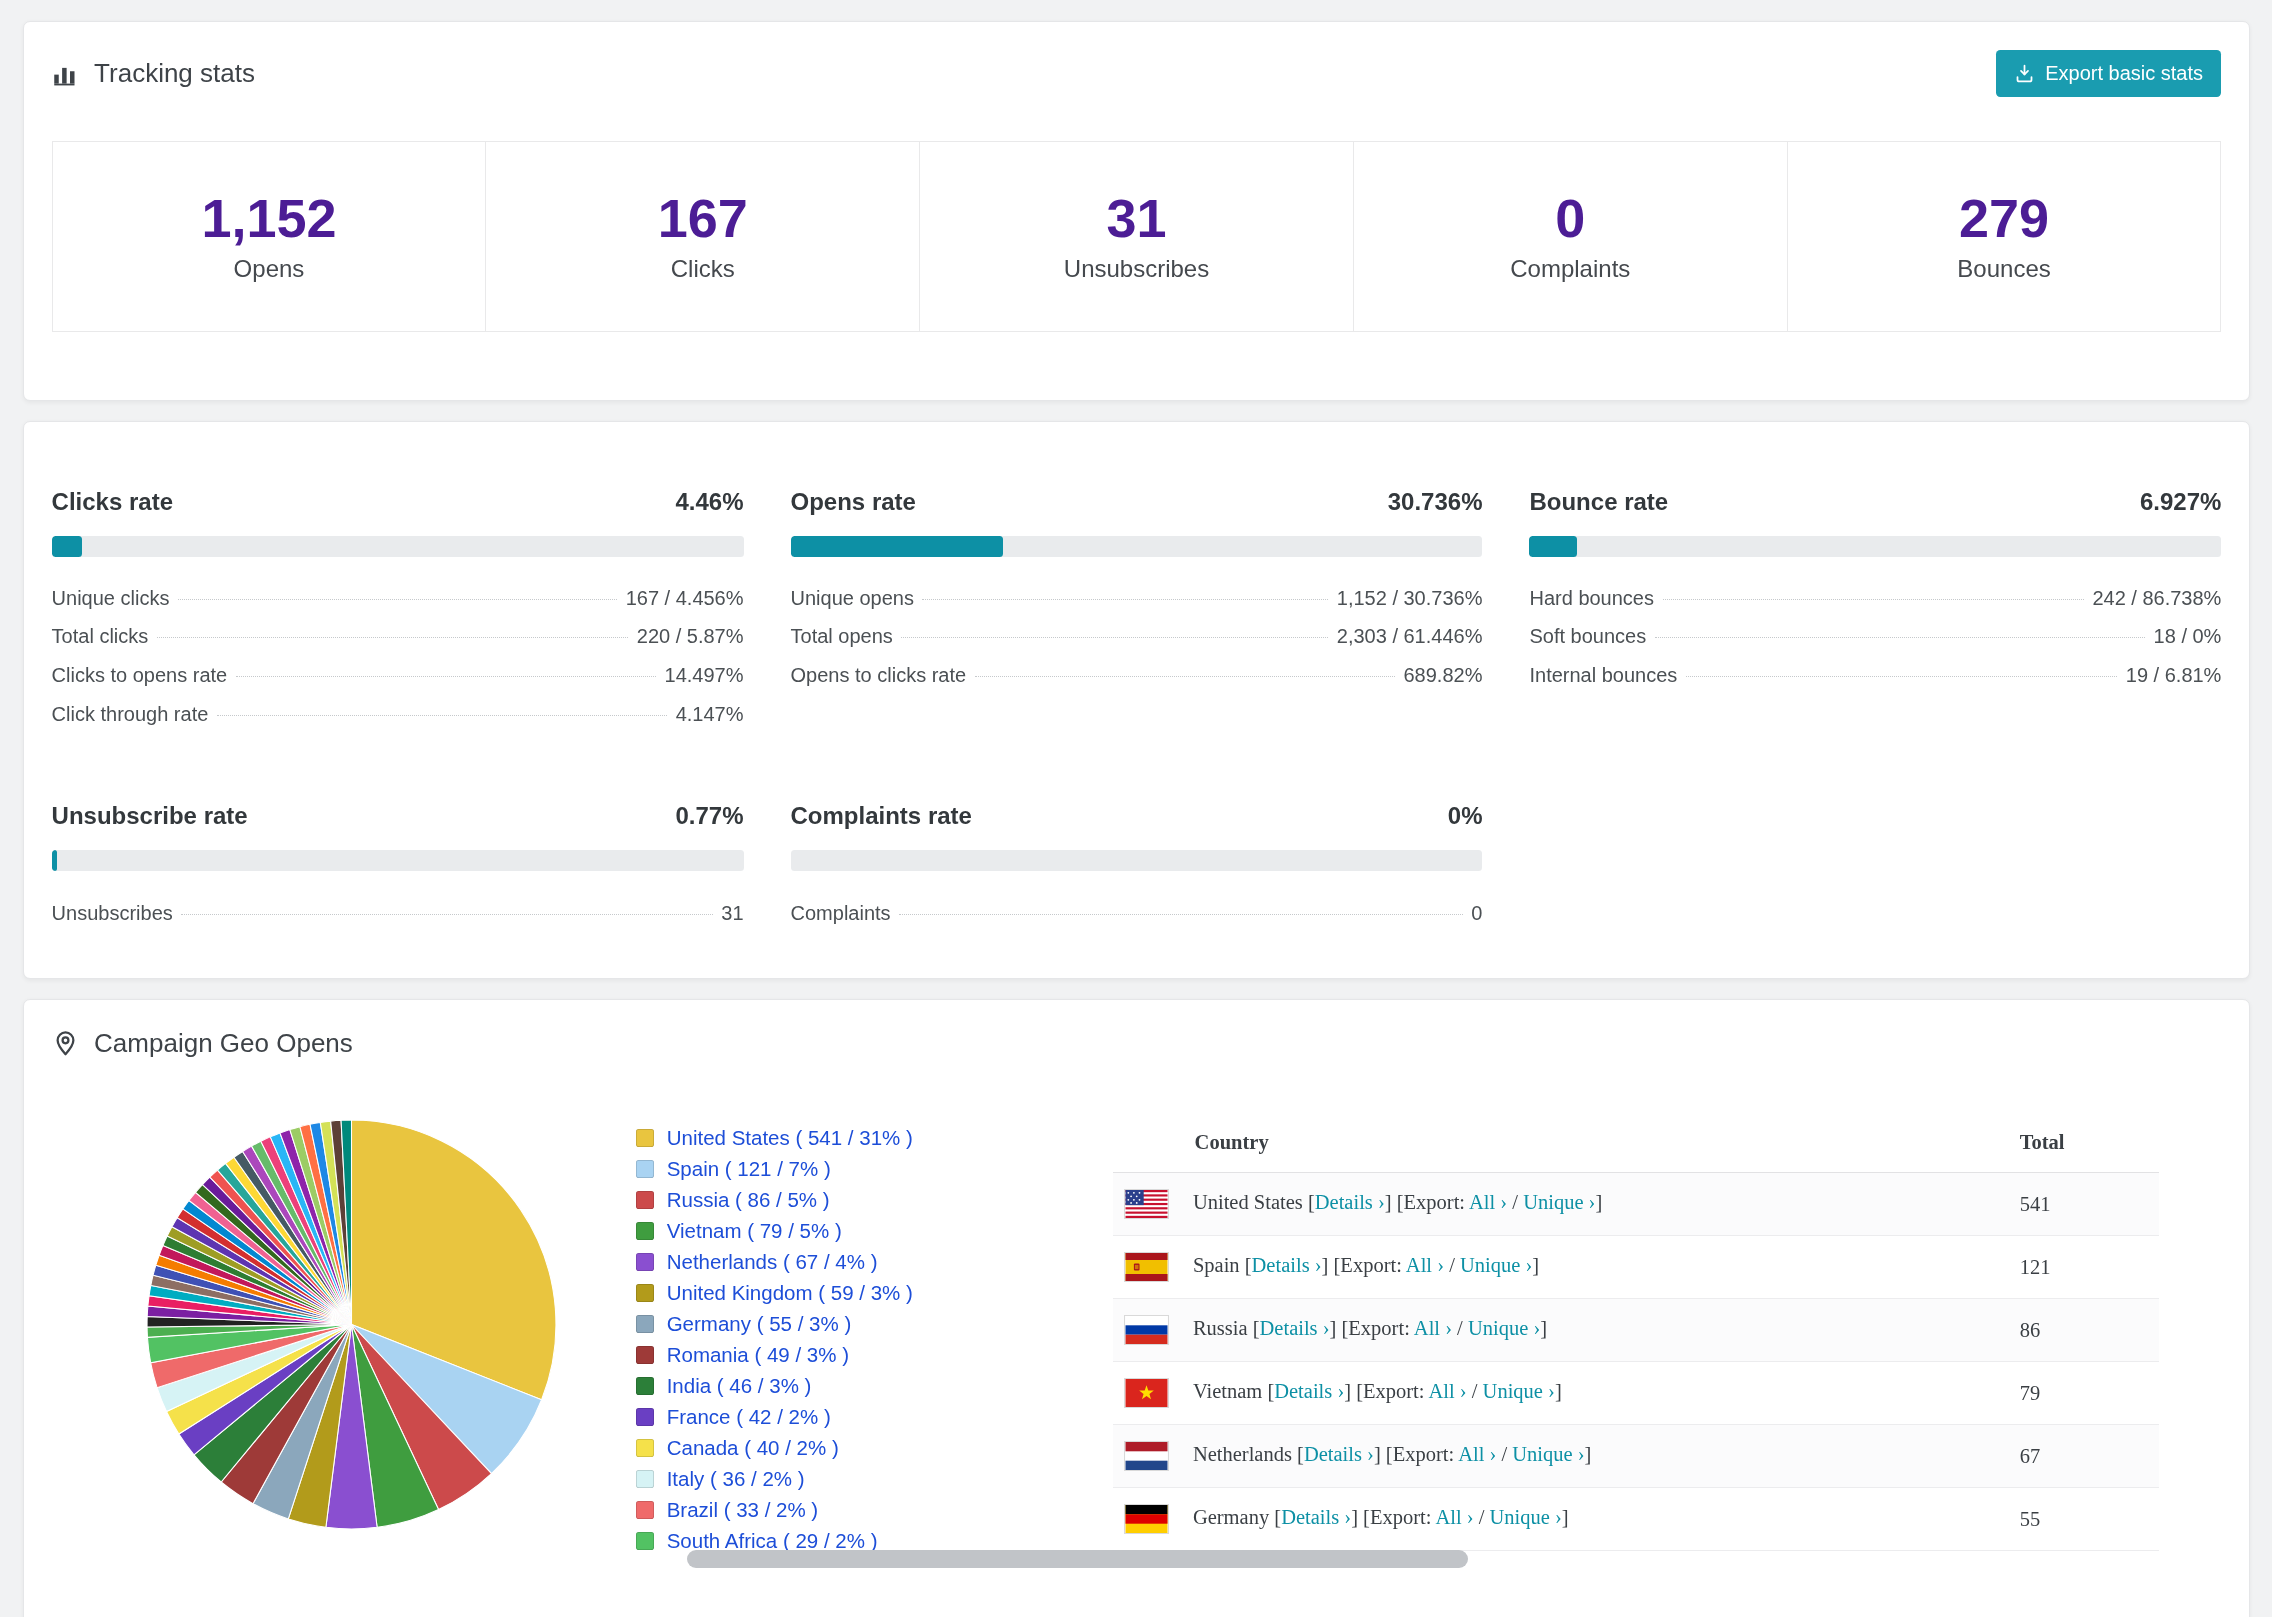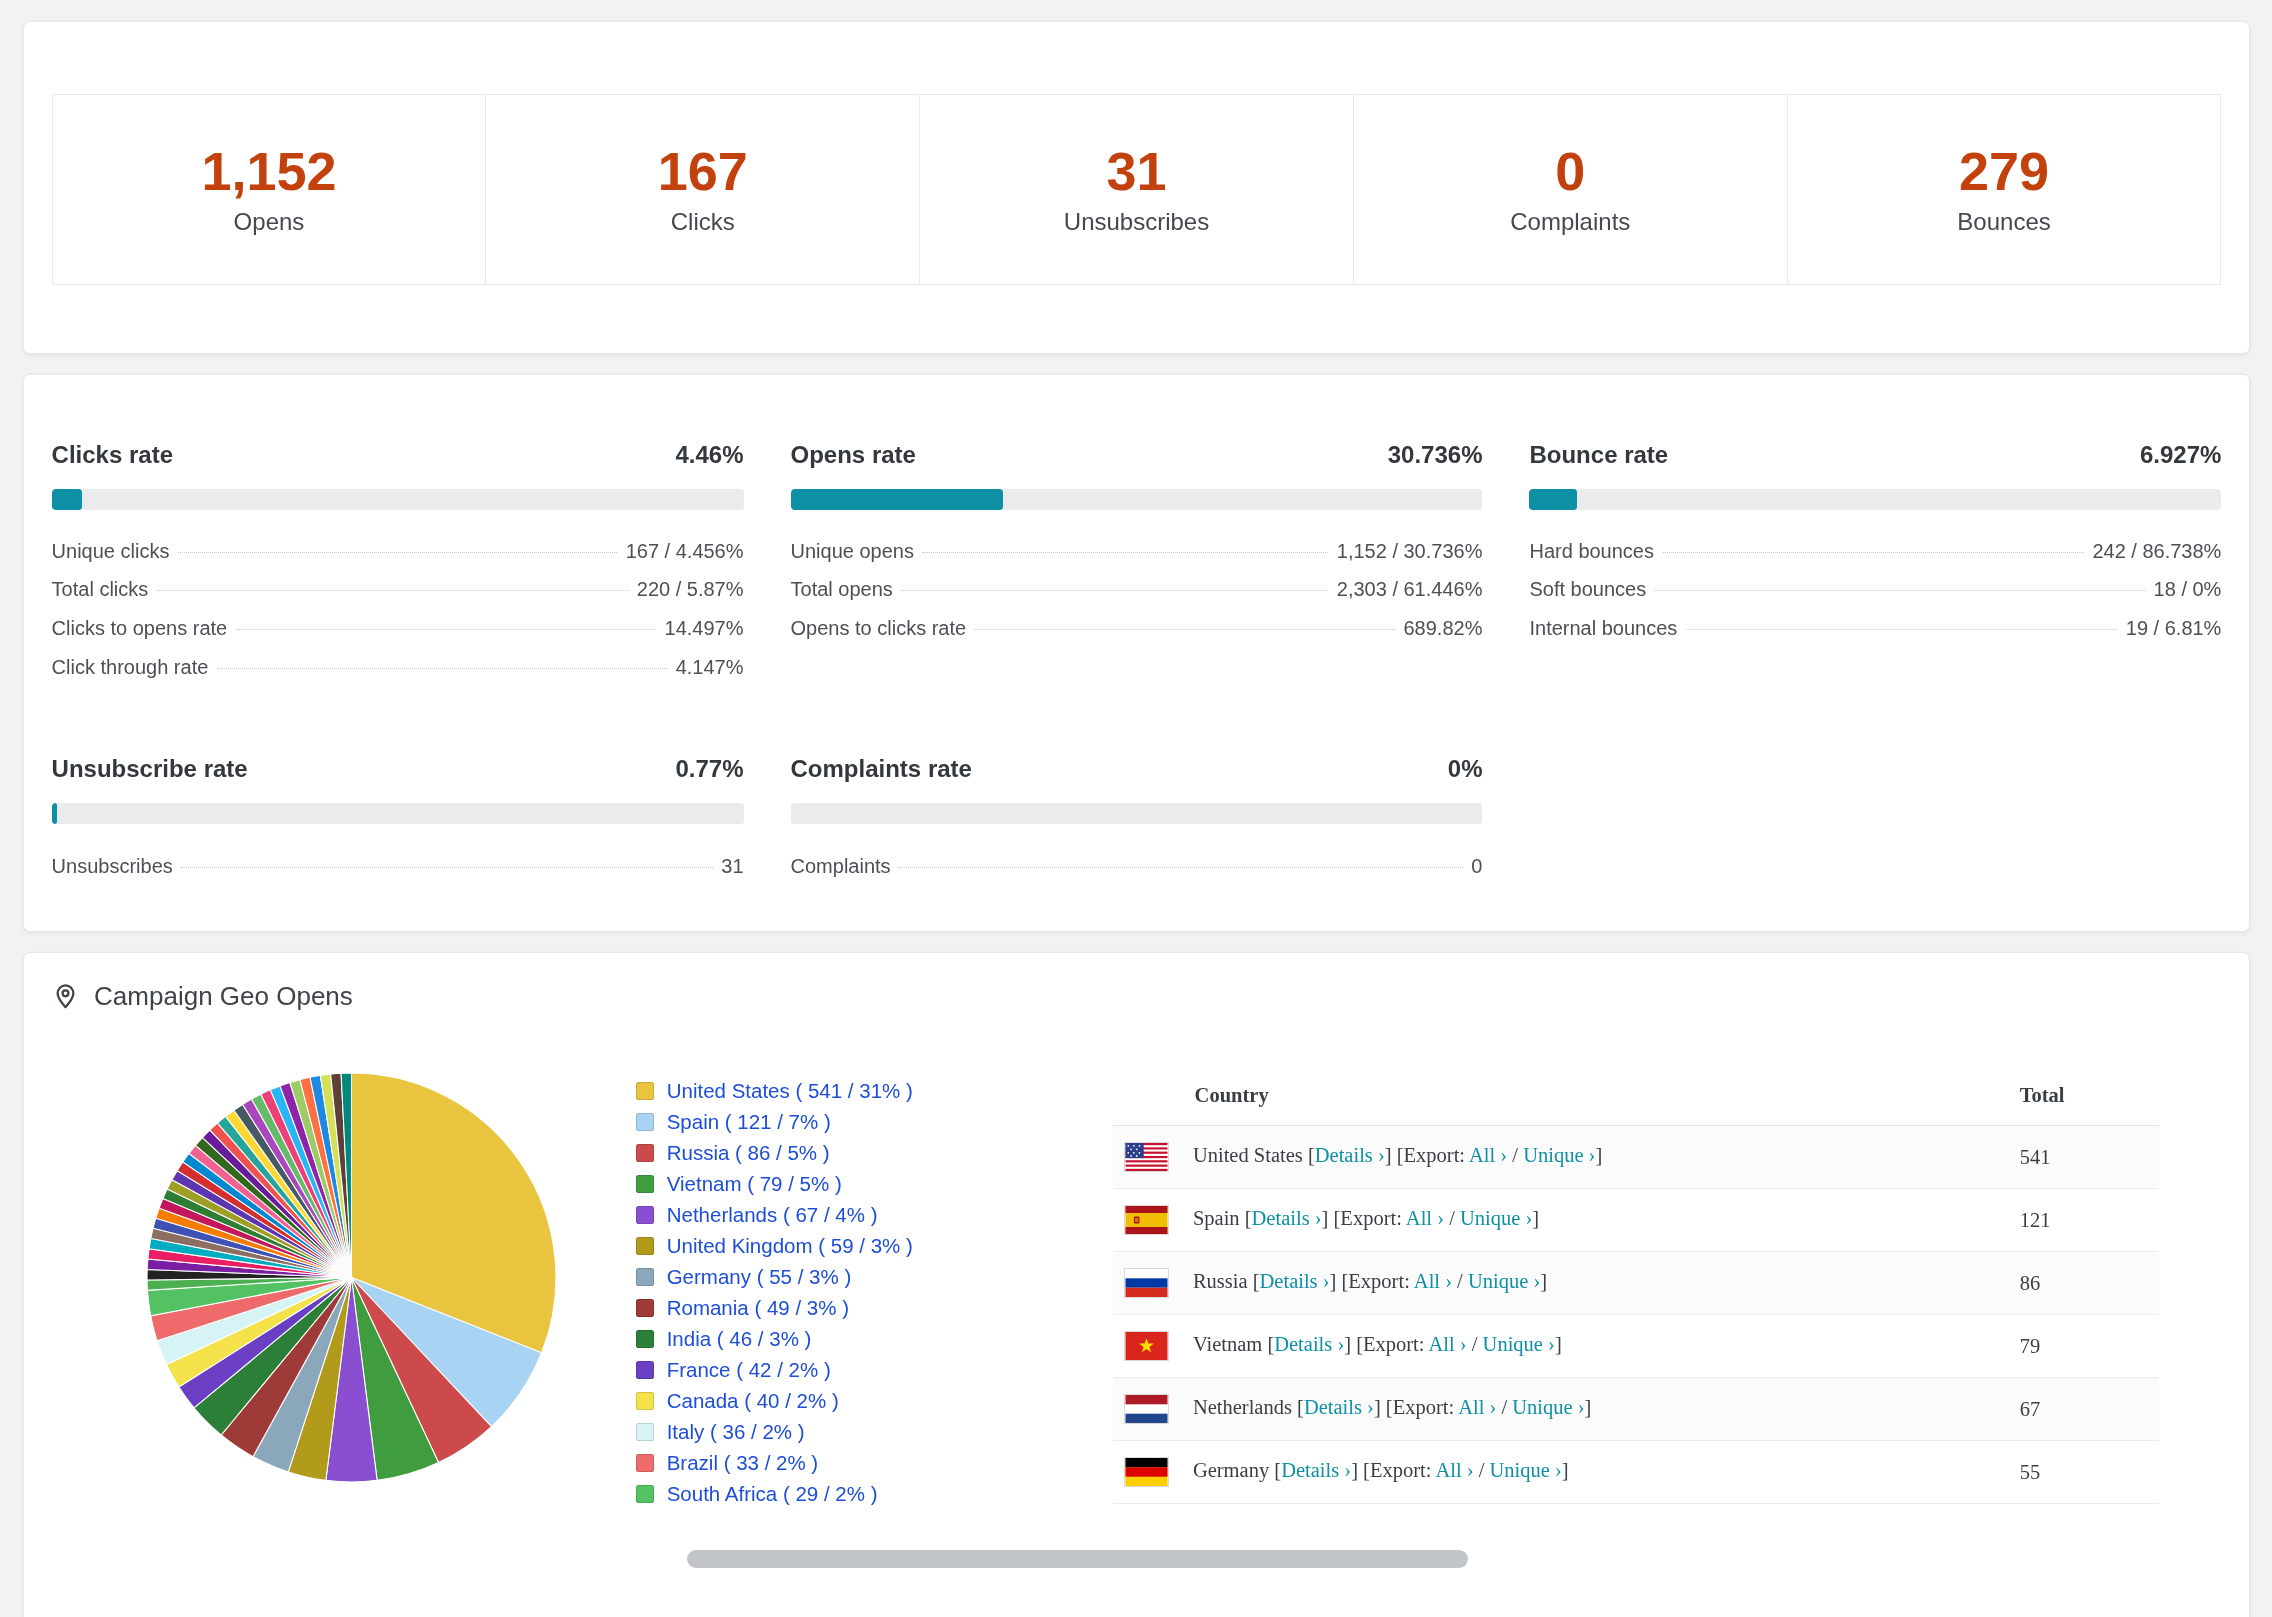--- a/index.html
+++ b/index.html
@@ -34,21 +34,21 @@
     border:none; border-radius:4.2px;
     font-size:20px; font-family:inherit;
     height:47px; padding:0 18.4px; cursor:pointer;
   }
   .export-btn svg { width:21px; height:21px; }
 
   
   .stats-row { display:flex; border:0.7px solid #e9e9ea; margin-top:44px; }
   .stat-box { flex:1; text-align:center; padding:48px 0; border-left:0.7px solid #e9e9ea; }
   .stat-box:first-child { border-left:0; }
-  .stat-value { font-size:54px; line-height:56px; font-weight:700; color:#c2410c; }
+  .stat-value { font-size:54px; line-height:56px; font-weight:700; color:#4c1d95; }
   .stat-label { font-size:24px; line-height:28px; color:#45494e; margin-top:8.5px; }
 
   
   .rates-grid { display:grid; grid-template-columns:1fr 1fr 1fr; column-gap:47px; row-gap:31px; }
   .rate-head { display:flex; justify-content:space-between; align-items:baseline; }
   .rate-title, .rate-value { font-size:24px; line-height:34px; font-weight:700; color:#33383c;margin-top:35px; }
   .progress { margin-top:17px; height:21px; background:#e9ebed; border-radius:3.5px; overflow:hidden; }
   .progress-fill { height:100%; background:#0d90a5; border-radius:3.5px; }
   .rate-rows { margin-top:22.6px; }
   .rate-row { display:flex; align-items:baseline; padding:7.8px 0; font-size:20px; color:#4b5054; }
@@ -81,20 +81,43 @@
     width:781px; height:18.4px;
     background:#c1c4c8; border-radius:9.2px; z-index:50;
   }
 </style>
 </head>
 <body>
 
 <div class="page">
 
   <section class="card tracking-card" style="padding-bottom:68px;">
+    <div class="card-head">
+      <div class="head-left">
+        <span class="head-icon">
+          <svg viewBox="0 0 24 24" fill="#3e4348">
+              <rect x="2" y="13" width="4" height="8"></rect>
+              <rect x="9" y="7" width="4" height="14"></rect>
+              <rect x="16" y="10" width="4" height="11"></rect>
+              <rect x="2" y="21" width="18" height="1.6"></rect>
+            </svg>
+        </span>
+        <h2>Tracking stats</h2>
+      </div>
+      <button class="export-btn">
+        <span style="display:flex;">
+          <svg viewBox="0 0 24 24" fill="none" stroke="#fff" stroke-width="2" stroke-linecap="round" stroke-linejoin="round">
+              <path d="M12 3v10"></path>
+              <path d="M8 9l4 4 4-4"></path>
+              <path d="M4 16v3a2 2 0 0 0 2 2h12a2 2 0 0 0 2-2v-3"></path>
+            </svg>
+        </span>
+        <span>Export basic stats</span>
+      </button>
+    </div>
     <div class="stats-row" id="statsRow">
         <div class="stat-box">
           <div class="stat-value">1,152</div>
           <div class="stat-label">Opens</div>
         </div>
         <div class="stat-box">
           <div class="stat-value">167</div>
           <div class="stat-label">Clicks</div>
         </div>
         <div class="stat-box">

